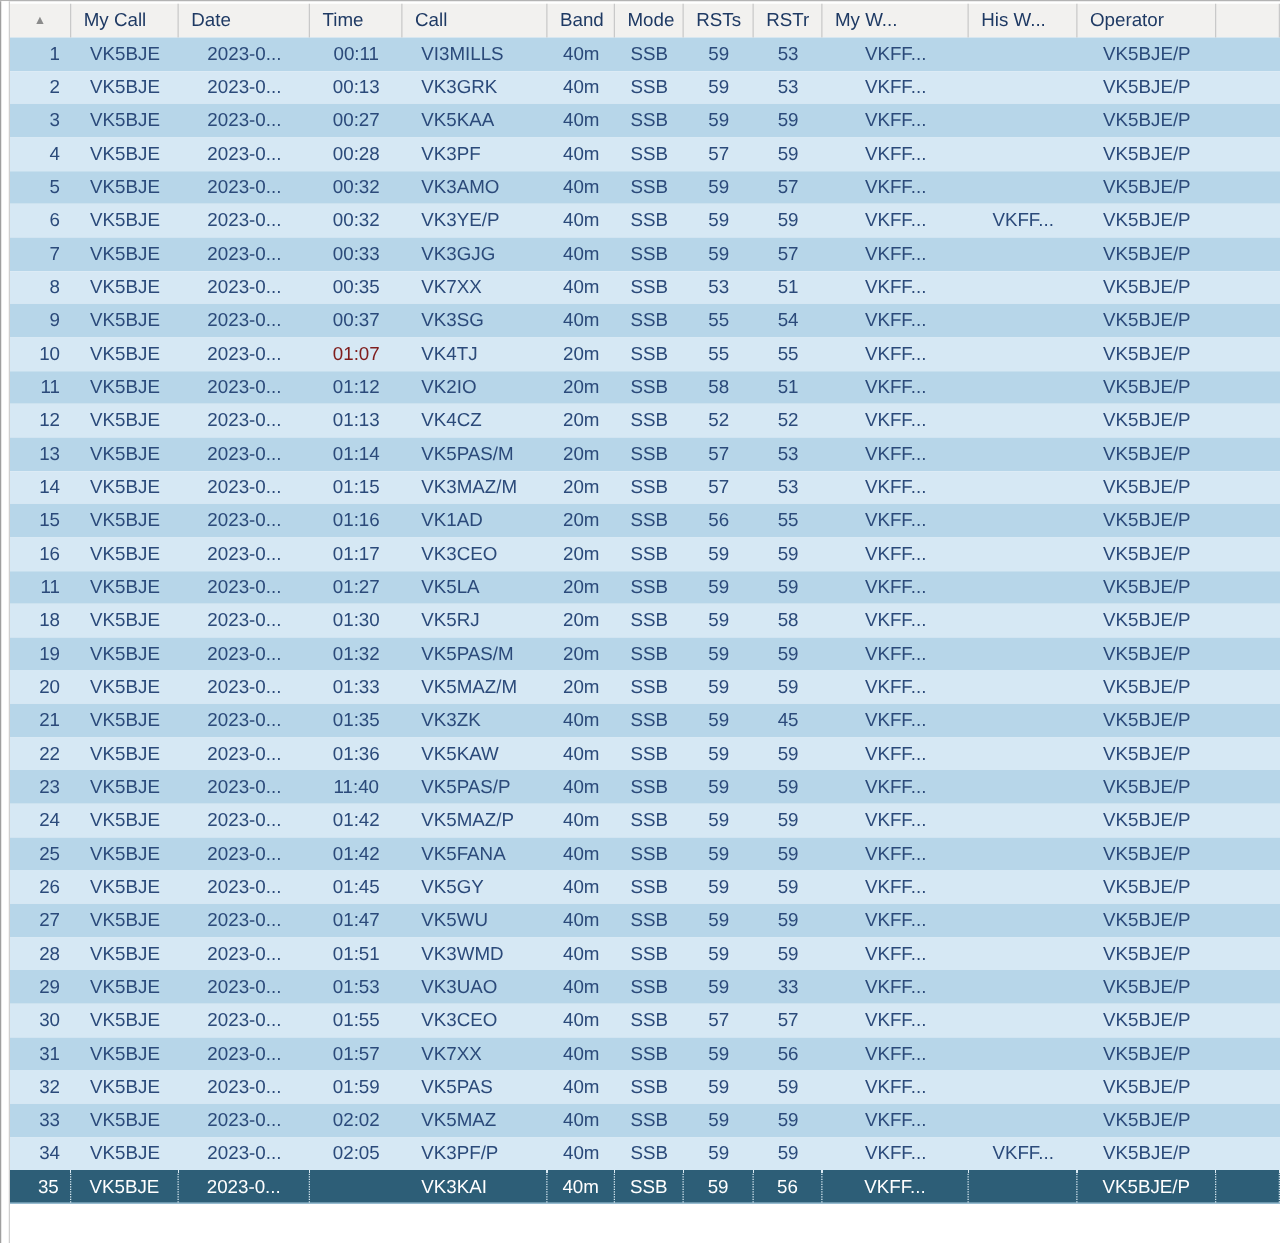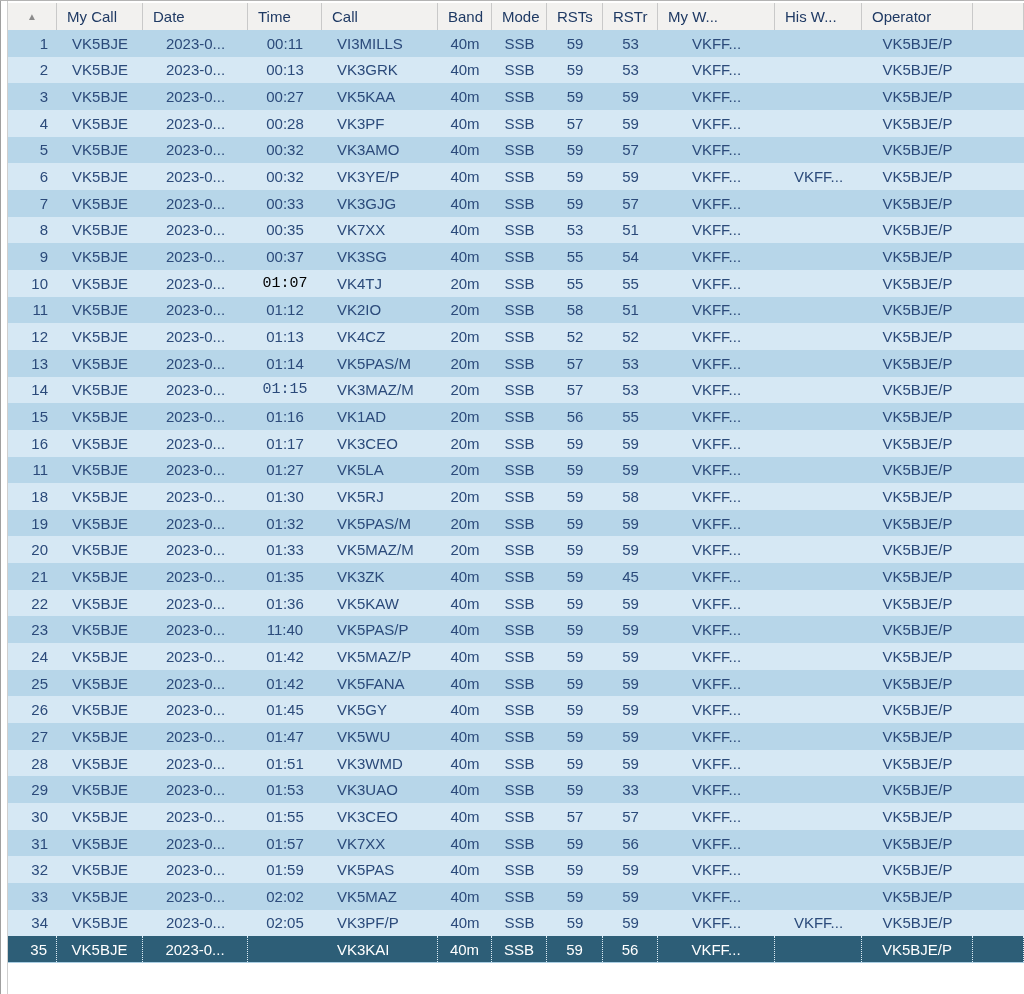--- a/index.html
+++ b/index.html
@@ -58,21 +58,21 @@
     box-sizing: border-box;
     display: flex; align-items: center;
     font-size: 15px;
     color: #2b4a7a;
     white-space: nowrap; overflow: hidden;
     flex: 0 0 auto;
   }
   .al-center { justify-content: center; }
   .al-right  { justify-content: flex-end; padding-right: 9px; }
   .al-left   { padding-left: 15px; }
-  .cell.alert { color: #000000; font-family: Liberation Mono, monospace; }
+  .cell.alert { color: #7f1d1d; }
   .row.selected { background: #2d5e77; border-bottom: 1px solid #a9cde2; box-sizing: border-box; }
   .row.selected .cell {
     color: #ffffff;
     border-right: 1px dotted #dcebf4;
   }
 </style>
 </head>
 <body>
 
 <div class="frame">
@@ -288,21 +288,21 @@
           <div class="cell al-center" style="width: 55px;">53</div>
           <div class="cell al-center" style="width: 117px;">VKFF...</div>
           <div class="cell al-center" style="width: 87px;"></div>
           <div class="cell al-center" style="width: 111px;">VK5BJE/P</div>
           <div class="cell al-center" style="width: 51px;"></div>
         </div>
         <div class="row even">
           <div class="cell al-right" style="width: 49px;">14</div>
           <div class="cell al-center" style="width: 86px;">VK5BJE</div>
           <div class="cell al-center" style="width: 105px;">2023-0...</div>
-          <div class="cell al-center" style="width: 74px; font-family: Liberation Mono, monospace;">01:15</div>
+          <div class="cell al-center" style="width: 74px;">01:15</div>
           <div class="cell al-left" style="width: 116px;">VK3MAZ/M</div>
           <div class="cell al-center" style="width: 54px;">20m</div>
           <div class="cell al-center" style="width: 55px;">SSB</div>
           <div class="cell al-center" style="width: 56px;">57</div>
           <div class="cell al-center" style="width: 55px;">53</div>
           <div class="cell al-center" style="width: 117px;">VKFF...</div>
           <div class="cell al-center" style="width: 87px;"></div>
           <div class="cell al-center" style="width: 111px;">VK5BJE/P</div>
           <div class="cell al-center" style="width: 51px;"></div>
         </div>

